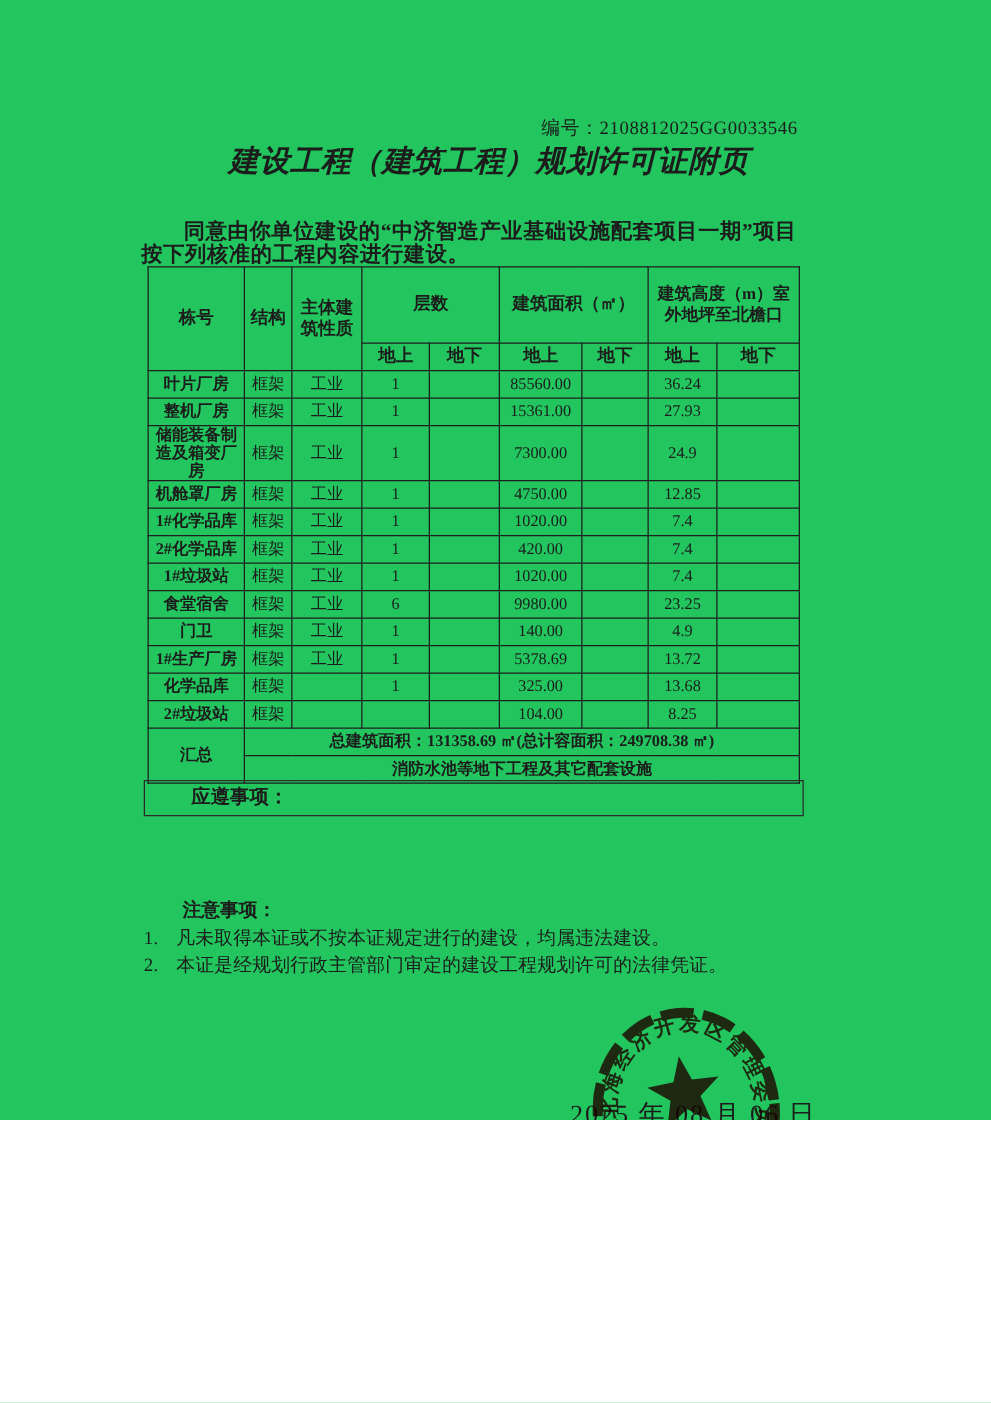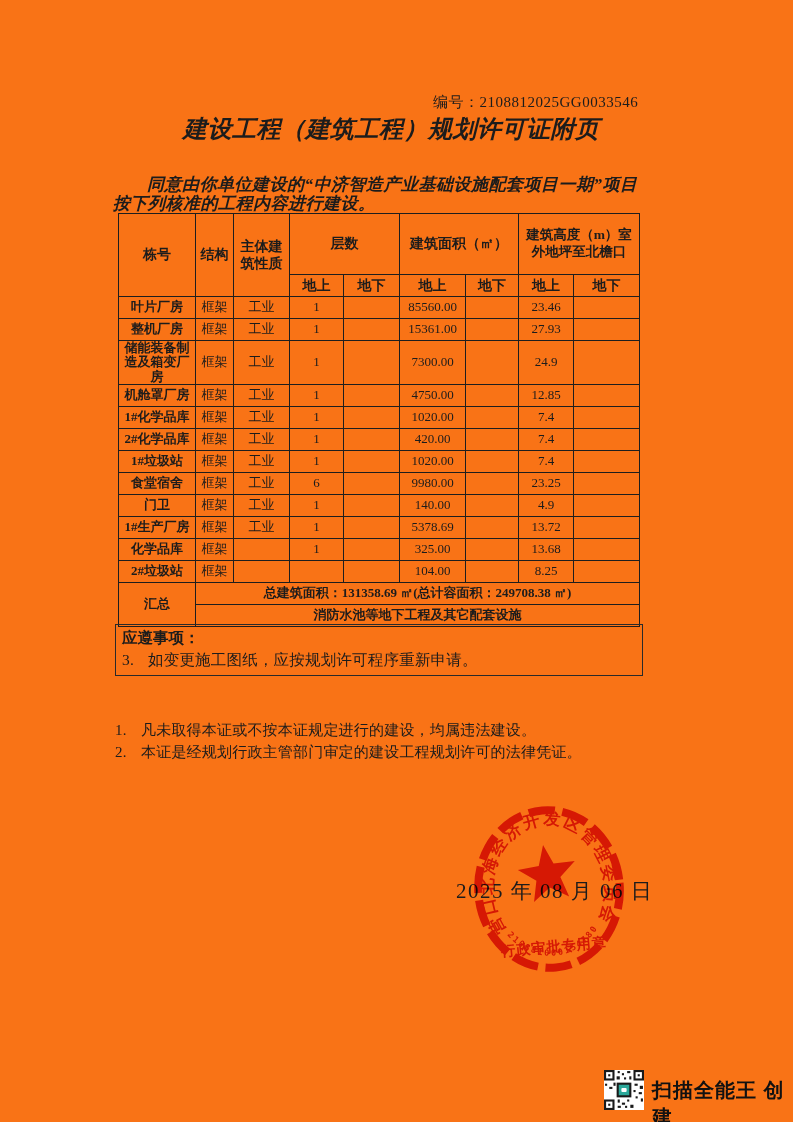--- a/index.html
+++ b/index.html
@@ -1,42 +1,42 @@
 <!DOCTYPE html>
 <html><head>
 <meta charset="utf-8">
 <style>
   html,body{margin:0;padding:0;background:#ffffff;}
   #page{
-    position:relative;width:793px;height:1122px;background:#f97316;
+    position:relative;width:793px;height:896px;background:#22c55e;
     font-family:"Liberation Serif","DejaVu Serif",serif;color:#1c1c1c;
     overflow:hidden;
   }
   
   #doc-number{position:absolute;left:433px;top:93px;font-size:15px;letter-spacing:.5px;}
   #doc-title{position:absolute;left:183px;top:113px;font-size:24px;font-weight:bold;letter-spacing:.5px;font-style:italic;}
   #addressee{position:absolute;left:113px;top:156px;font-size:17px;font-weight:600;}
   #intro{position:absolute;left:113px;top:175px;width:532px;font-size:17px;line-height:19px;
-         text-indent:2em;letter-spacing:.5px;line-break:anywhere;font-weight:600;font-style:italic;}
+         text-indent:2em;letter-spacing:.5px;line-break:anywhere;font-weight:600;}
   
   #permit-table{position:absolute;left:118px;top:213px;width:521px;border-collapse:collapse;table-layout:fixed;}
   #permit-table th,#permit-table td{border:1.6px solid #1e1e1e;padding:0 2px;text-align:center;vertical-align:middle;overflow:hidden;}
   #permit-table th{font-size:14px;font-weight:bold;line-height:1.25;}
   tr.hdr1 th{height:60px;}
   tr.hdr2 th{height:21px;font-size:14px;margin-top:44px;}
   #permit-table td{height:21px;font-size:13px;line-height:1.1;}
   td.c-name{font-weight:bold;font-size:12.5px;}
   td.c-val{font-size:13px;}
   td.sum-label{font-weight:bold;font-size:14px;}
   td.sum-line1{height:26px;text-align:left;padding-left:18px;font-weight:bold;font-size:13.5px;}
   td.sum-line2{height:30px;font-weight:bold;font-size:13.5px;}
   
   #compliance{position:absolute;left:115px;top:624px;width:528px;border:1.8px solid #2a2a2a;
               padding:2px 6px 4px 6px;box-sizing:border-box;}
-  .sec-title{font-size:15.5px;font-weight:600;line-height:21px;}
+  .sec-title{font-size:15.5px;font-weight:600;line-height:21px;margin-left:31px;}
   .item{font-size:15.5px;line-height:23px;padding-left:30px;text-indent:-30px;letter-spacing:.2px;}
   .item .num{display:inline-block;width:26px;text-indent:0;}
   #compliance .item:nth-of-type(3) .num,#compliance .item:nth-of-type(4) .num{font-size:18px;}
   
   #notes{position:absolute;left:115px;top:719px;width:540px;}
   #notes .sec-title{font-size:15px;}
   #notes .item{font-size:15px;line-height:22px;}
   
   #issue-date{position:absolute;left:456px;top:877px;font-size:21px;letter-spacing:1.5px;z-index:1;}
   #stamp{position:absolute;left:468px;top:798px;width:162px;height:182px;z-index:2;
@@ -87,21 +87,21 @@
     </tbody>
     <tbody id="table-body">
         <tr>
           <td class="c-name">叶片厂房</td>
           <td class="c-val">框架</td>
           <td class="c-val">工业</td>
           <td class="c-val">1</td>
           <td class="c-val"></td>
           <td class="c-val">85560.00</td>
           <td class="c-val"></td>
-          <td class="c-val">23.46</td>
+          <td class="c-val">36.24</td>
           <td class="c-val"></td>
         </tr>
         <tr>
           <td class="c-name">整机厂房</td>
           <td class="c-val">框架</td>
           <td class="c-val">工业</td>
           <td class="c-val">1</td>
           <td class="c-val"></td>
           <td class="c-val">15361.00</td>
           <td class="c-val"></td>
@@ -225,24 +225,24 @@
         <td colspan="8" class="sum-line1">总建筑面积：131358.69 ㎡(总计容面积：249708.38 ㎡)</td>
       </tr>
       <tr>
         <td colspan="8" class="sum-line2">消防水池等地下工程及其它配套设施</td>
       </tr>
     </tbody>
   </table>
 
   <div id="compliance">
     <div class="sec-title">应遵事项：</div>
-    <div class="item"><span class="num">3.</span><span>如变更施工图纸，应按规划许可程序重新申请。</span></div>
   </div>
 
   <div id="notes">
+    <div class="sec-title">注意事项：</div>
     <div class="item"><span class="num">1.</span><span>凡未取得本证或不按本证规定进行的建设，均属违法建设。</span></div>
     <div class="item"><span class="num">2.</span><span>本证是经规划行政主管部门审定的建设工程规划许可的法律凭证。</span></div>
   </div>
 
   <div id="issue-date">2025 年 08 月 06 日</div>
 
   <svg id="stamp" viewBox="0 0 160 180" xmlns="http://www.w3.org/2000/svg">
     <ellipse cx="80" cy="90" rx="70" ry="78" fill="none" stroke="#d9251c" stroke-width="8" stroke-dasharray="26 7.5"></ellipse>
     <path id="stamp-arc-top" d="M 31.5,122 A 56,64 0 1 1 128.5,122" fill="none"></path>
     <text font-size="16.5" font-weight="bold" fill="#d9251c" letter-spacing="2.5" font-family="Liberation Serif, DejaVu Serif, serif">

